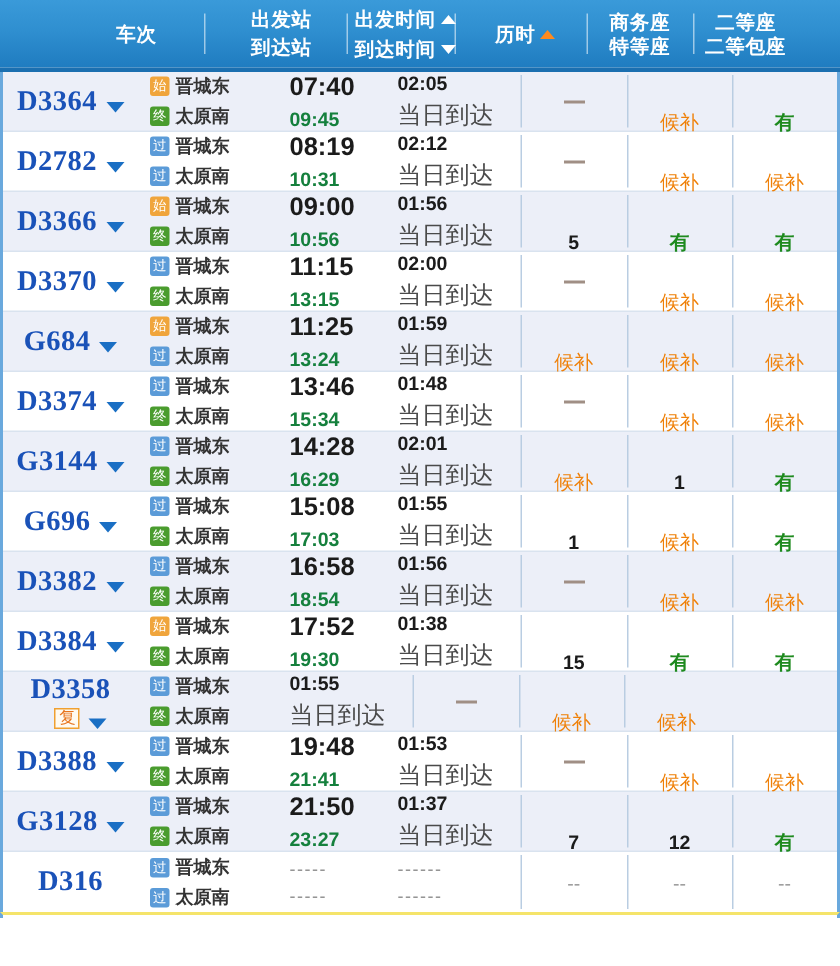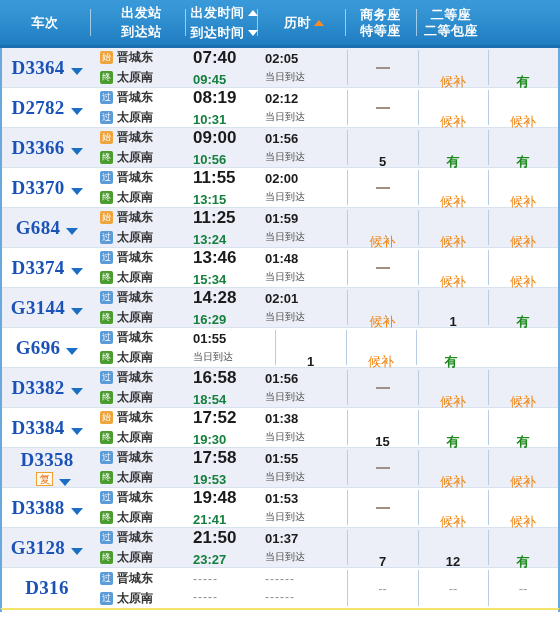--- a/index.html
+++ b/index.html
@@ -22,20 +22,21 @@
   }
 
   
   .thead {
     height: 48px;
     background: linear-gradient(to bottom, #3a9ad9 0%, #2f8fd0 45%, #1f7cc0 100%);
     display: flex;
     align-items: stretch;
     border-bottom: 3px solid #1b6fb0;
     box-sizing: border-box;
+    padding-left: 46px;
   }
   .th {
     display: flex;
     flex-direction: column;
     align-items: center;
     justify-content: center;
     color: #ffffff;
     font-size: 13px;
     font-weight: bold;
     line-height: 16px;
@@ -220,21 +221,21 @@
     padding-left: 6px;
     gap: 4px;
   }
   .d-len {
     color: #1b1b1b;
     font-weight: bold;
     font-size: 13px;
   }
   .d-note {
     color: #4a4a4a;
-    font-size: 10px;
+    font-size: 16px;
   }
 
   
   .c-biz   { width: 71px; }
   .c-first { width: 70px; }
   .c-second{ width: 70px; }
 
   .seat-val { font-size: 13px; margin-top: 28px; }
   .seat-ok    { color: #1e8a1e; font-weight: bold; }
   .seat-wait  { color: #ef8008; }
@@ -437,21 +438,21 @@
           <div class="st-line">
             <span class="st-badge badge-pass">过</span>
             <span class="st-name">晋城东</span>
           </div>
           <div class="st-line">
             <span class="st-badge badge-end">终</span>
             <span class="st-name">太原南</span>
           </div>
         </div>
         <div class="cell c-time">
-          <span class="t-dep">11:55</span>
+          <span class="t-dep">11:15</span>
           <span class="t-arr">13:15</span>
         </div>
         <div class="cell c-dur">
           <span class="d-len">02:00</span>
           <span class="d-note">当日到达</span>
         </div>
         <div class="cell seat c-biz">
           <span class="seat-dash"></span>
         </div>
         <div class="cell seat c-first">
@@ -575,20 +576,24 @@
         </div>
         <div class="cell c-station">
           <div class="st-line">
             <span class="st-badge badge-pass">过</span>
             <span class="st-name">晋城东</span>
           </div>
           <div class="st-line">
             <span class="st-badge badge-end">终</span>
             <span class="st-name">太原南</span>
           </div>
+        </div>
+        <div class="cell c-time">
+          <span class="t-dep">15:08</span>
+          <span class="t-arr">17:03</span>
         </div>
         <div class="cell c-dur">
           <span class="d-len">01:55</span>
           <span class="d-note">当日到达</span>
         </div>
         <div class="cell seat c-biz">
           <span class="seat-val seat-num">1</span>
         </div>
         <div class="cell seat c-first">
           <span class="seat-val seat-wait">候补</span>
@@ -680,24 +685,20 @@
         <div class="cell c-station">
           <div class="st-line">
             <span class="st-badge badge-pass">过</span>
             <span class="st-name">晋城东</span>
           </div>
           <div class="st-line">
             <span class="st-badge badge-end">终</span>
             <span class="st-name">太原南</span>
           </div>
         </div>
-        <div class="cell c-time">
-          <span class="t-dep">17:58</span>
-          <span class="t-arr">19:53</span>
-        </div>
         <div class="cell c-dur">
           <span class="d-len">01:55</span>
           <span class="d-note">当日到达</span>
         </div>
         <div class="cell seat c-biz">
           <span class="seat-dash"></span>
         </div>
         <div class="cell seat c-first">
           <span class="seat-val seat-wait">候补</span>
         </div>

